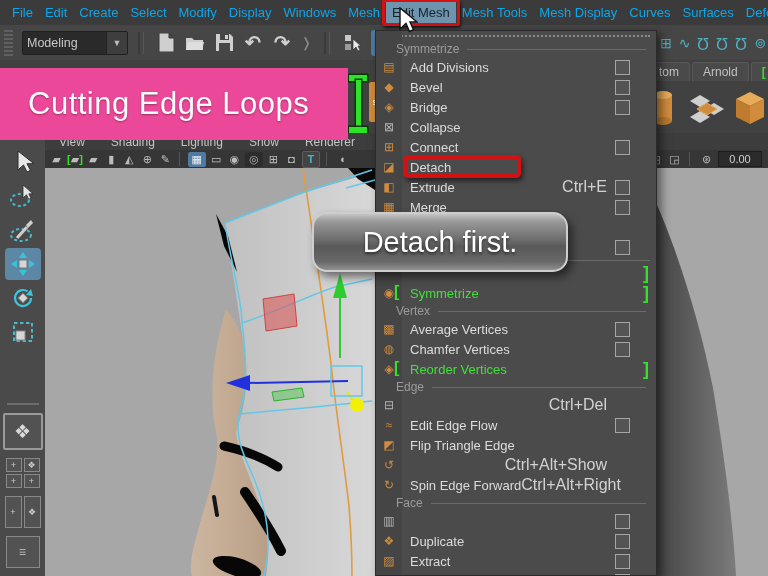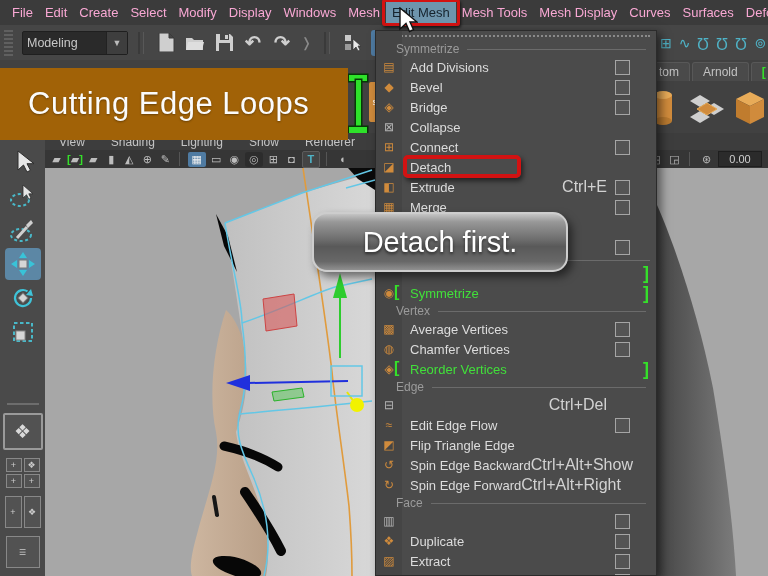--- a/index.html
+++ b/index.html
@@ -1,21 +1,21 @@
 <!DOCTYPE html>
 <html><head>
 <meta charset="utf-8">
 <style>
   html,body{margin:0;padding:0;background:#222;}
   #root{position:relative;width:768px;height:576px;background:#454545;overflow:hidden;
         font-family:"Liberation Sans",sans-serif;-webkit-font-smoothing:antialiased;color:#ccc;}
   
   .menubar{position:absolute;left:0;top:0;width:768px;height:25px;background:#3b3b3b;
            display:flex;align-items:center;padding-left:6px;z-index:6;box-sizing:border-box;}
-  .mb-item{position:relative;padding:3px 6px;font-size:13px;color:#f9a8d4;white-space:nowrap;}
+  .mb-item{position:relative;padding:3px 6px;font-size:13px;color:#0ea5e9;white-space:nowrap;}
   .mb-item.active{background:#6e95ad;color:#16242e;}
   .mb-redbox{position:absolute;left:-4px;top:-3px;right:-4px;bottom:-3px;border:3px solid #d31212;
              border-radius:3px;box-shadow:1px 2px 3px rgba(0,0,0,.65);pointer-events:none;}
   
   .toolbar{position:absolute;left:0;top:25px;width:768px;height:35px;background:#464646;
            display:flex;align-items:center;gap:5px;padding-left:4px;z-index:2;box-sizing:border-box;}
   .grip{width:7px;height:26px;margin-right:4px;
         background:repeating-linear-gradient(0deg,#606060 0 2px,transparent 2px 4px);
         border-right:2px solid transparent;}
   .mode-select{width:104px;height:22px;background:#2a2a2a;border:1px solid #1f1f1f;border-radius:2px;
@@ -41,21 +41,21 @@
   .shelf-icons{position:absolute;left:652px;top:23px;}
   
   .ibeam{position:absolute;left:349px;top:15px;width:18px;height:58px;}
   .ibeam .bar{position:absolute;background:#2ee22a;box-shadow:0 0 0 1.5px #073807;}
   .ibeam .t{left:0;top:0;width:18px;height:6px;}
   .ibeam .m{left:6.5px;top:5px;width:5px;height:48px;}
   .ibeam .b{left:0;top:52px;width:18px;height:6px;}
   .svchip{position:absolute;left:369px;top:22px;width:16px;height:40px;background:#d08b3c;border-radius:2px;
           color:#fff;font-size:9px;display:flex;align-items:center;justify-content:center;}
   
-  .banner{position:absolute;left:0;top:68px;width:348px;height:72px;background:#a16207;z-index:7;
+  .banner{position:absolute;left:0;top:68px;width:348px;height:72px;background:#ec4899;z-index:7;
           display:flex;align-items:center;padding-left:28px;box-sizing:border-box;}
   .banner .txt{font-size:31px;color:#fbfbfb;letter-spacing:.5px;text-shadow:0 1px 2px rgba(0,0,0,.35);}
   
   .toolcol{position:absolute;left:0;top:140px;width:45px;height:436px;background:#4a4a4a;z-index:2;
            display:flex;flex-direction:column;align-items:center;padding-top:6px;box-sizing:border-box;}
   .tool{width:36px;height:36px;display:flex;align-items:center;justify-content:center;border-radius:4px;margin-bottom:1px;}
   .tool.active{background:#5c87a5;}
   .tooldiv{width:32px;border-top:2px solid #6d6d6d;margin:54px 0 8px 0;}
   .laybtn{width:34px;height:32px;border:1px solid #777;background:#525252;border-radius:2px;margin-bottom:8px;
           display:flex;align-items:center;justify-content:center;color:#d9d9d9;}
@@ -482,21 +482,20 @@
           <span class="cb show"></span>
           <span class="brR"></span>
         </div><div class="mrow">
           <span class="ic">◩</span>
           <span class="lbl">Flip Triangle Edge</span>
           <span class="sc"></span>
           <span class="cb"></span>
           <span class="brR"></span>
         </div><div class="mrow">
           <span class="ic">↺</span>
-          <span class="lbl">Spin Edge Backward</span>
           <span class="sc">Ctrl+Alt+Show</span>
           <span class="cb"></span>
           <span class="brR"></span>
         </div><div class="mrow">
           <span class="ic">↻</span>
           <span class="lbl">Spin Edge Forward</span>
           <span class="sc">Ctrl+Alt+Right</span>
           <span class="cb"></span>
           <span class="brR"></span>
         </div><div class="mhead">

